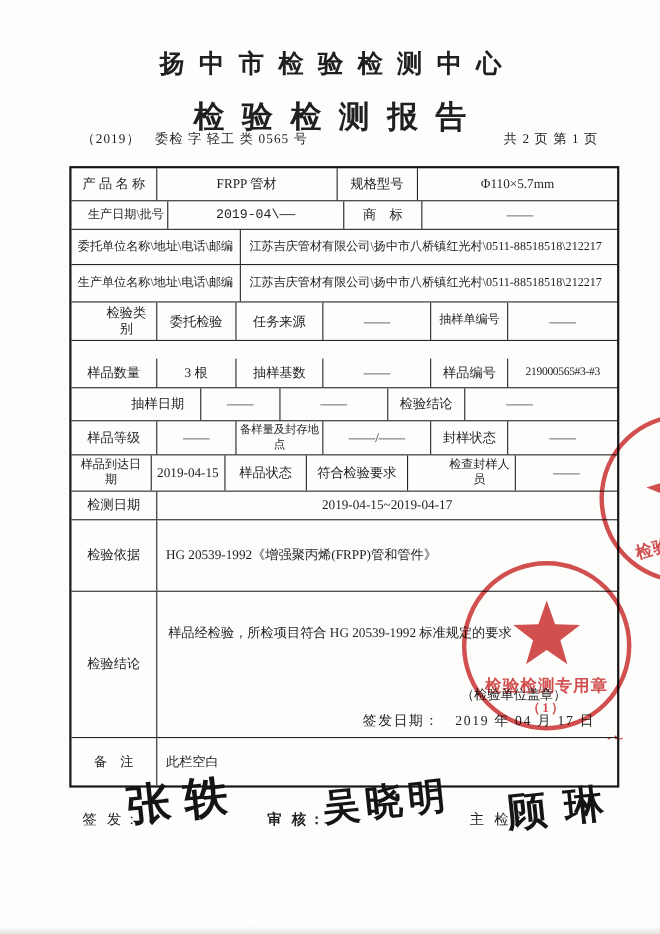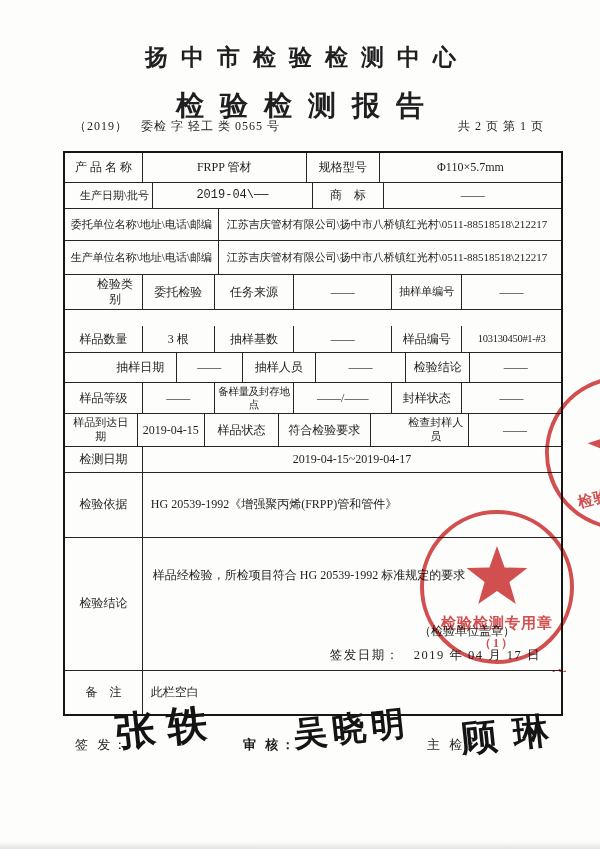--- a/index.html
+++ b/index.html
@@ -88,26 +88,25 @@
         <div class="tcell val" style="width: 19.8%;">——</div>
         <div class="tcell lbl small" style="width: 14.1%;">抽样单编号</div>
         <div class="tcell val" style="width: 19.9%;">——</div>
       </div>
       <div class="trow" style="min-height: 27px; margin-top: 16px;">
         <div class="tcell lbl" style="width: 15.7%;">样品数量</div>
         <div class="tcell val" style="width: 14.5%;">3 根</div>
         <div class="tcell lbl" style="width: 16%;">抽样基数</div>
         <div class="tcell val" style="width: 19.8%;">——</div>
         <div class="tcell lbl" style="width: 14.1%;">样品编号</div>
-        <div class="tcell val tiny" style="width: 19.9%;">103130450#1-#3</div>
+        <div class="tcell val tiny" style="width: 19.9%;">219000565#3-#3</div>
       </div>
       <div class="trow" style="min-height: 30px;">
         <div class="tcell lbl" style="width: 15.7%; margin-left: 40px;">抽样日期</div>
         <div class="tcell val" style="width: 14.5%;">——</div>
-        <div class="tcell lbl" style="width: 16%;">抽样人员</div>
         <div class="tcell val" style="width: 19.8%;">——</div>
         <div class="tcell lbl" style="width: 14.1%;">检验结论</div>
         <div class="tcell val" style="width: 19.9%;">——</div>
       </div>
       <div class="trow" style="min-height: 30px;">
         <div class="tcell lbl" style="width: 15.7%;">样品等级</div>
         <div class="tcell val" style="width: 14.5%;">——</div>
         <div class="tcell lbl tiny" style="width: 16%;">备样量及封存地点</div>
         <div class="tcell val" style="width: 19.8%;">——/——</div>
         <div class="tcell lbl" style="width: 14.1%;">封样状态</div>

